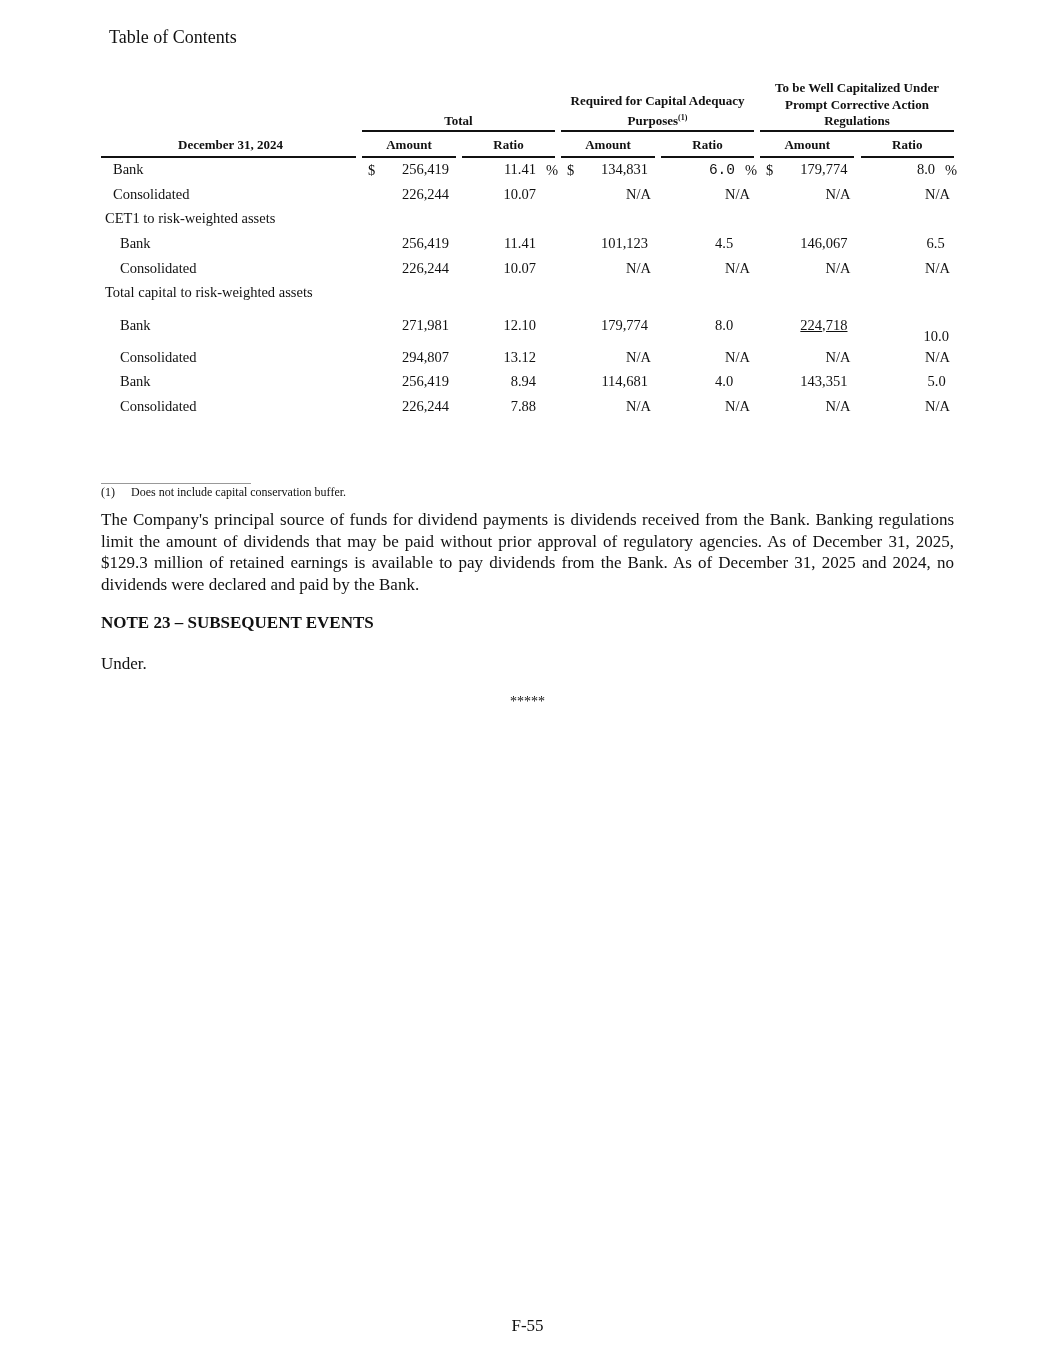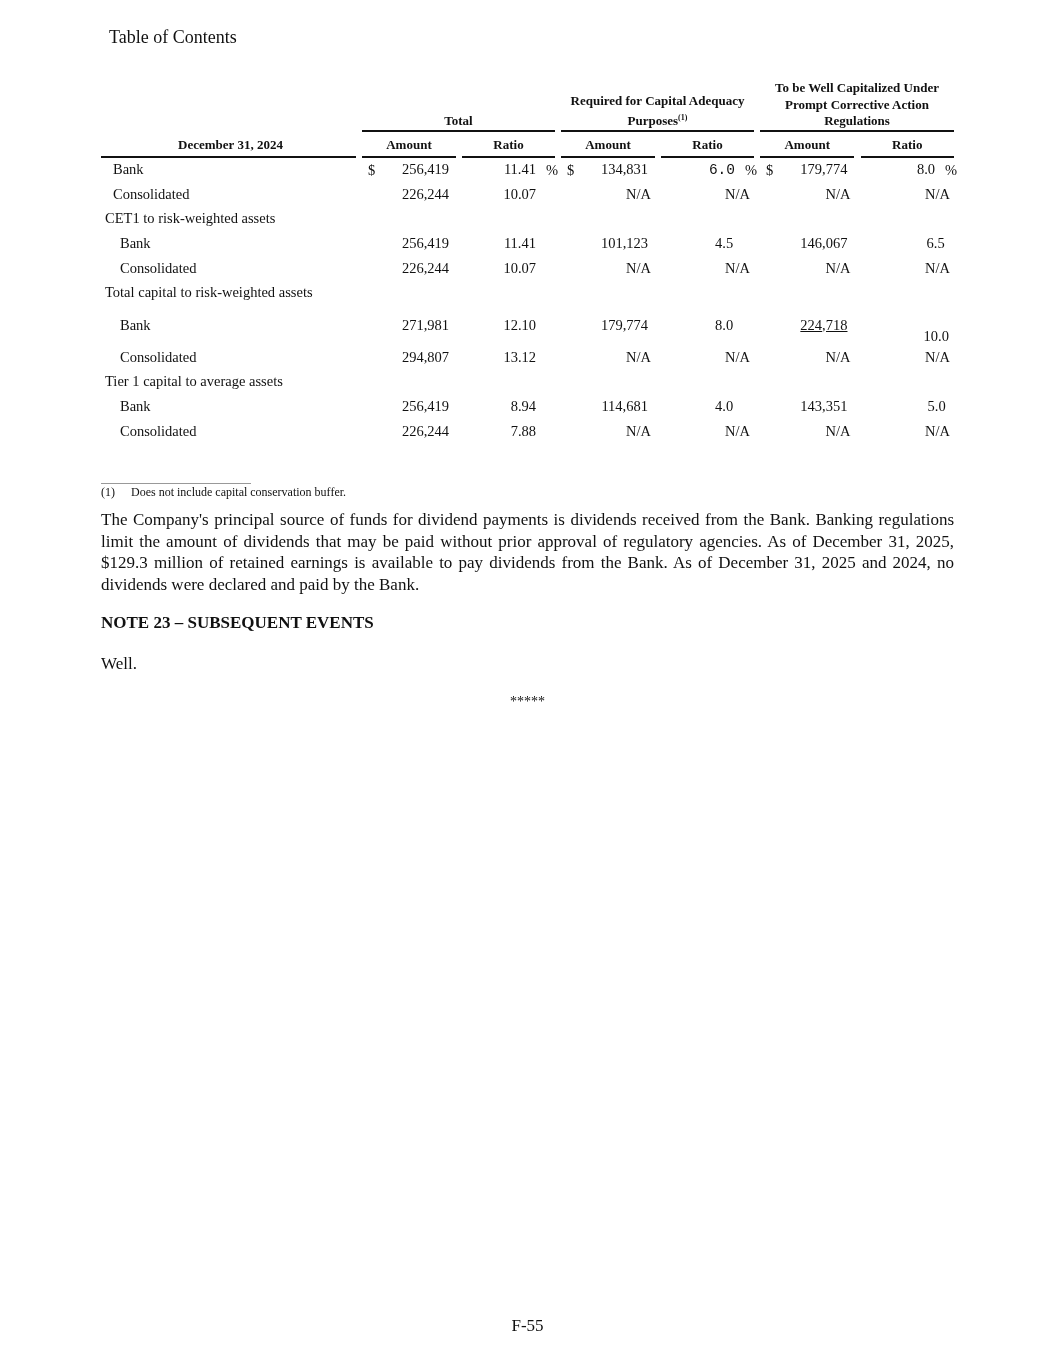--- a/index.html
+++ b/index.html
@@ -281,35 +281,20 @@
         <td></td>
         <td class="cell">
           <span class="num-r">N/A</span>
         </td>
         <td></td>
         <td class="cell">
           <span class="num-r">N/A</span>
         </td>
       </tr>
       <tr class="row">
-        <td class="sect">Tier 1 capital to average assets</td>
-        <td></td>
-        <td></td>
-        <td></td>
-        <td></td>
-        <td></td>
-        <td></td>
-        <td></td>
-        <td></td>
-        <td></td>
-        <td></td>
-        <td></td>
-        <td></td>
-      </tr>
-      <tr class="row">
         <td class="sub2">Bank</td>
         <td></td>
         <td class="cell">
           <span class="num" style="padding-right: 7px;">256,419</span>
         </td>
         <td></td>
         <td class="cell">
           <span class="num" style="padding-right: 19px;">8.94</span>
         </td>
         <td></td>
@@ -357,15 +342,15 @@
         </td>
       </tr>
     </tbody>
 </table>
 
 <div class="fn-rule"></div>
 <div class="fn"><span class="mk">(1)</span><span>Does not include capital conservation buffer.</span></div>
 
 <div class="para">The Company's principal source of funds for dividend payments is dividends received from the Bank. Banking regulations limit the amount of dividends that may be paid without prior approval of regulatory agencies. As of December 31, 2025, $129.3 million of retained earnings is available to pay dividends from the Bank. As of December 31, 2025 and 2024, no dividends were declared and paid by the Bank.</div>
 <div class="note">NOTE 23 – SUBSEQUENT EVENTS</div>
-<div class="none">Well.</div>
+<div class="none">Under.</div>
 <div class="stars">*****</div>
 <div class="pageno">F-55</div>
 
 </body></html>

